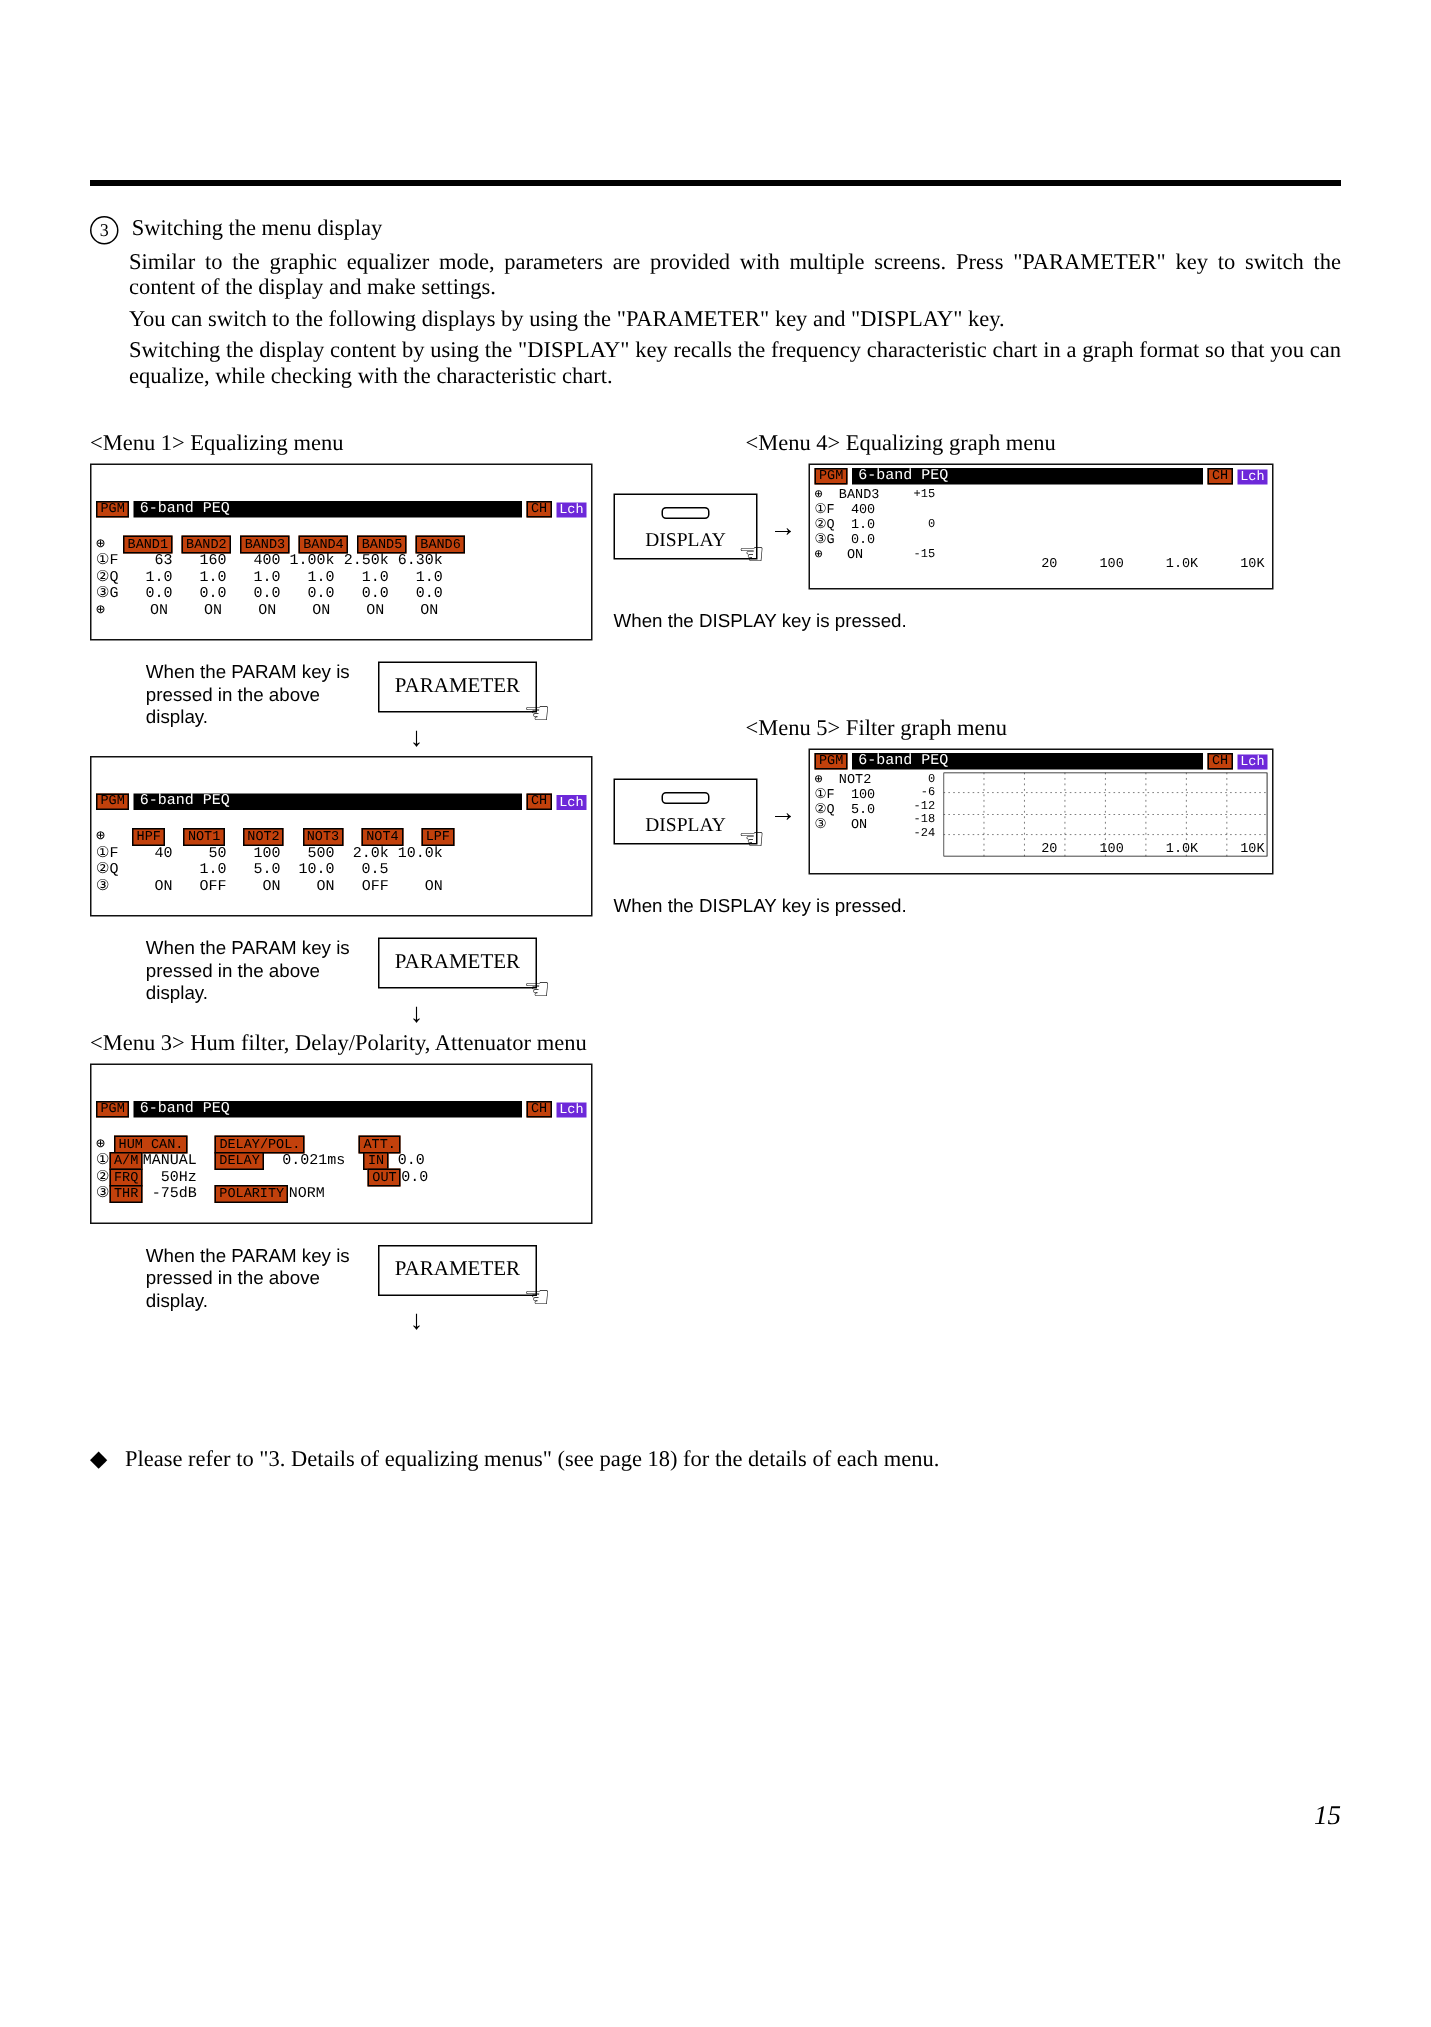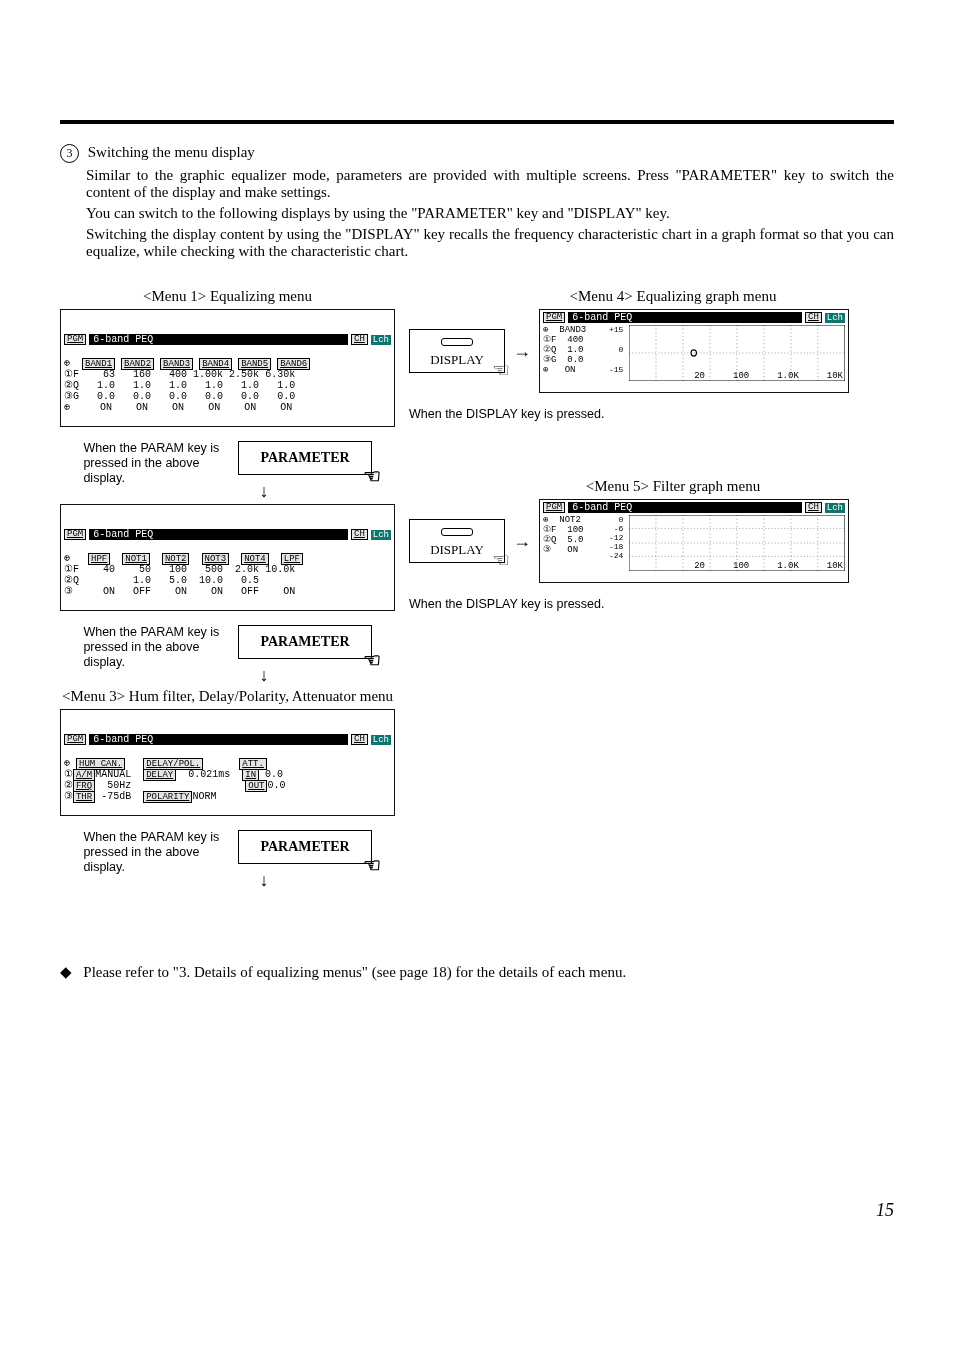--- a/index.html
+++ b/index.html
@@ -46,21 +46,20 @@
     display: flex;
     gap: 14px;
     margin-top: 28px;
   }
   .col { flex: 0 0 auto; }
   .col-left { width: 335px; }
   .col-right { width: 440px; }
   .menu-label {
     font-size: 15px;
     margin-bottom: 4px;
-    text-align: center;
   }
   .lcd {
     border: 1.6px solid #111;
     background: #fff;
     font-family: "Courier New", monospace;
     font-size: 10px;
     line-height: 11px;
     letter-spacing: 0px;
     padding: 2px 3px;
     white-space: pre;
@@ -71,25 +70,24 @@
     display: flex;
     align-items: center;
     gap: 3px;
     margin-bottom: 2px;
   }
   .lcd-tag {
     border: 1px solid #000;
     padding: 0 2px;
     font-size: 9px;
     line-height: 9px;
-    background: #e5e5e5;
-    text-decoration: underline;
+    background: #c2410c;
   }
   .lcd-tag-inv {
-    background: #0f766e;
+    background: #6d28d9;
     color: #fff;
     padding: 0 2px;
     font-size: 9px;
     line-height: 10px;
   }
   .lcd-mid {
     background: #000;
     color: #fff;
     padding: 0 4px;
     flex: 1;
@@ -105,25 +103,24 @@
     justify-content: center;
   }
   .note-text {
     font-size: 12.5px;
     line-height: 15px;
     width: 145px;
     font-family: Arial, sans-serif;
   }
   .btn-box {
     border: 1.5px solid #000;
-    padding: 8px 21px;
+    padding: 8px 10px;
     font-family: "Times New Roman", serif;
     font-size: 14px;
     position: relative;
-    font-weight: bold;
   }
   .hand {
     position: absolute;
     right: -10px;
     bottom: -14px;
     font-size: 20px;
     transform: scaleX(-1);
   }
   .arrow-down {
     position: absolute;
@@ -309,21 +306,21 @@
               <span class="lcd-tag">CH</span>
               <span class="lcd-tag-inv">Lch</span>
             </div>
             <div class="graph-body">
               <div class="graph-left-col grid-side">⊕  <span>BAND3</span>
 ①F  <span>400</span>
 ②Q  <span>1.0</span>
 ③G  <span>0.0</span>
 ⊕   <span>ON</span></div>
               <div class="graph-grid">
-                <div style="display:flex;height:46px;">
+                <div style="display:flex;height:46px;flex-direction:column;">
                   <div class="grid-side" style="width:22px;font-size:8px;"><span>+15</span>
 
   <span>0</span>
 
 <span>-15</span></div>
                   <svg viewBox="0 0 200 46" preserveAspectRatio="none">
                     <rect x="0" y="0" width="200" height="46" fill="none" stroke="#000" stroke-width="0.8"></rect>
                     <g stroke="#000" stroke-width="0.3" stroke-dasharray="1,2">
                       <line x1="0" y1="23" x2="200" y2="23"></line>
                       <line x1="25" y1="0" x2="25" y2="46"></line>

